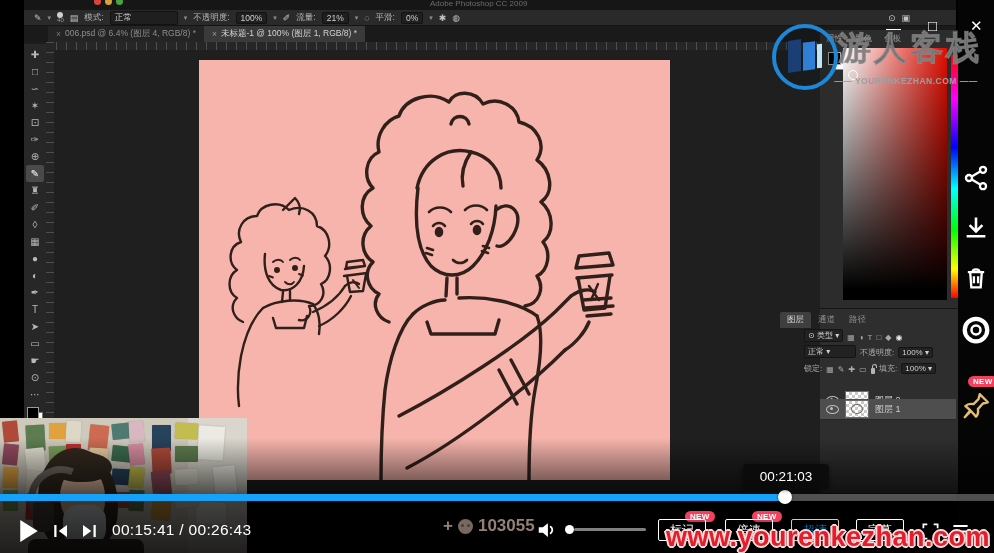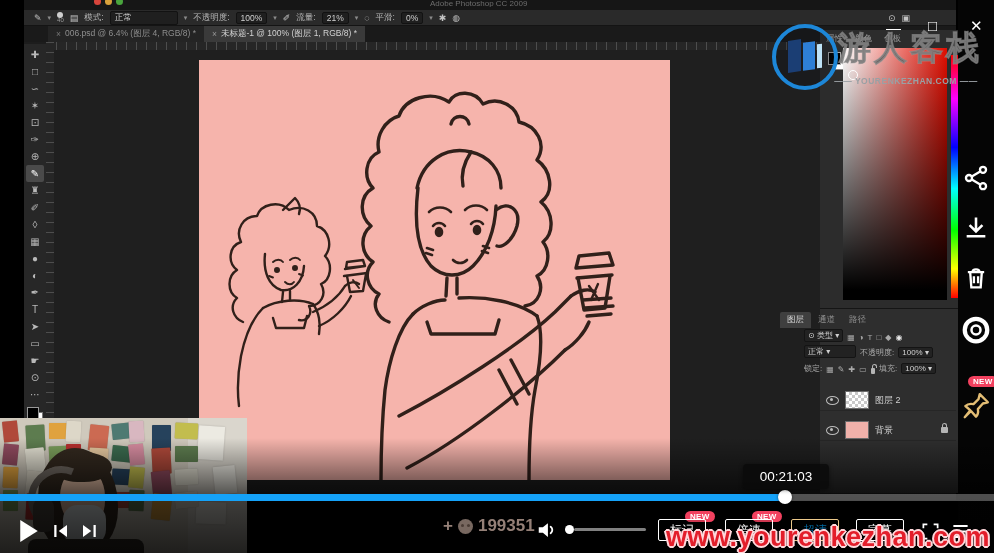--- a/index.html
+++ b/index.html
@@ -321,25 +321,24 @@
     <span>▭</span>
     <span class="lockico"></span>
     <span>填充:</span>
     <span class="lp-box"><span>100%</span> ▾</span>
   </div>
   <div class="abs layer-row" style="top:366px;margin-top:12px;top:378px;">
     <span class="eye"></span>
     <span class="thumb checker"></span>
     <span>图层 2</span>
   </div>
-  <div class="abs layer-row" style="top:420px;">
+  <div class="abs layer-row sel" style="top:399px;">
     <span class="eye"></span>
-    <span class="thumb pink"></span>
-    <span style="flex:1;">背景</span>
-    <span class="lockico" style="margin-right:8px;"></span>
+    <span class="thumb sketch"></span>
+    <span>图层 1</span>
   </div>
 
   <div class="abs right-black"></div>
 
   <div class="abs webcam">
     <div class="wc-rightwall">
       <div class="sheet" style="left:10px;top:8px;width:26px;height:34px;transform:rotate(4deg);"></div>
       <div class="sheet" style="left:26px;top:48px;width:22px;height:28px;transform:rotate(-6deg);"></div>
       <div class="sheet" style="left:8px;top:84px;width:30px;height:22px;transform:rotate(2deg);"></div>
     </div>
@@ -455,25 +454,30 @@
         <rect x="3" y="4" width="3" height="16"></rect>
         <path d="M20,4 L9,12 L20,20 Z"></path>
       </svg>
   </div>
   <div class="abs ctl" style="left:78px;top:520px;width:22px;height:22px;">
     <svg width="18" height="18" viewBox="0 0 24 24" fill="#fff">
         <path d="M4,4 L15,12 L4,20 Z"></path>
         <rect x="18" y="4" width="3" height="16"></rect>
       </svg>
   </div>
+  <div class="abs time-text">
+    <span>00:15:41</span>
+    <span>/</span>
+    <span>00:26:43</span>
+  </div>
 
   <div class="abs counter">
     <span>+</span>
       <span class="pawdot"></span>
-      <span>199351</span>
+      <span>103055</span>
   </div>
 
   <div class="abs ctl" style="left:534px;top:517px;width:26px;height:26px;">
     <svg width="22" height="22" viewBox="0 0 24 24">
         <path d="M3,9 V15 H7.5 L13,19.5 V4.5 L7.5,9 Z" fill="#fff"></path>
     <path d="M16,8.5 C18.4,10.3 18.4,13.7 16,15.5" fill="none" stroke="#fff" stroke-width="2" stroke-linecap="round"></path>
       </svg>
   </div>
   <div class="abs vol-dot"></div>
   <div class="abs vol-line"></div>

